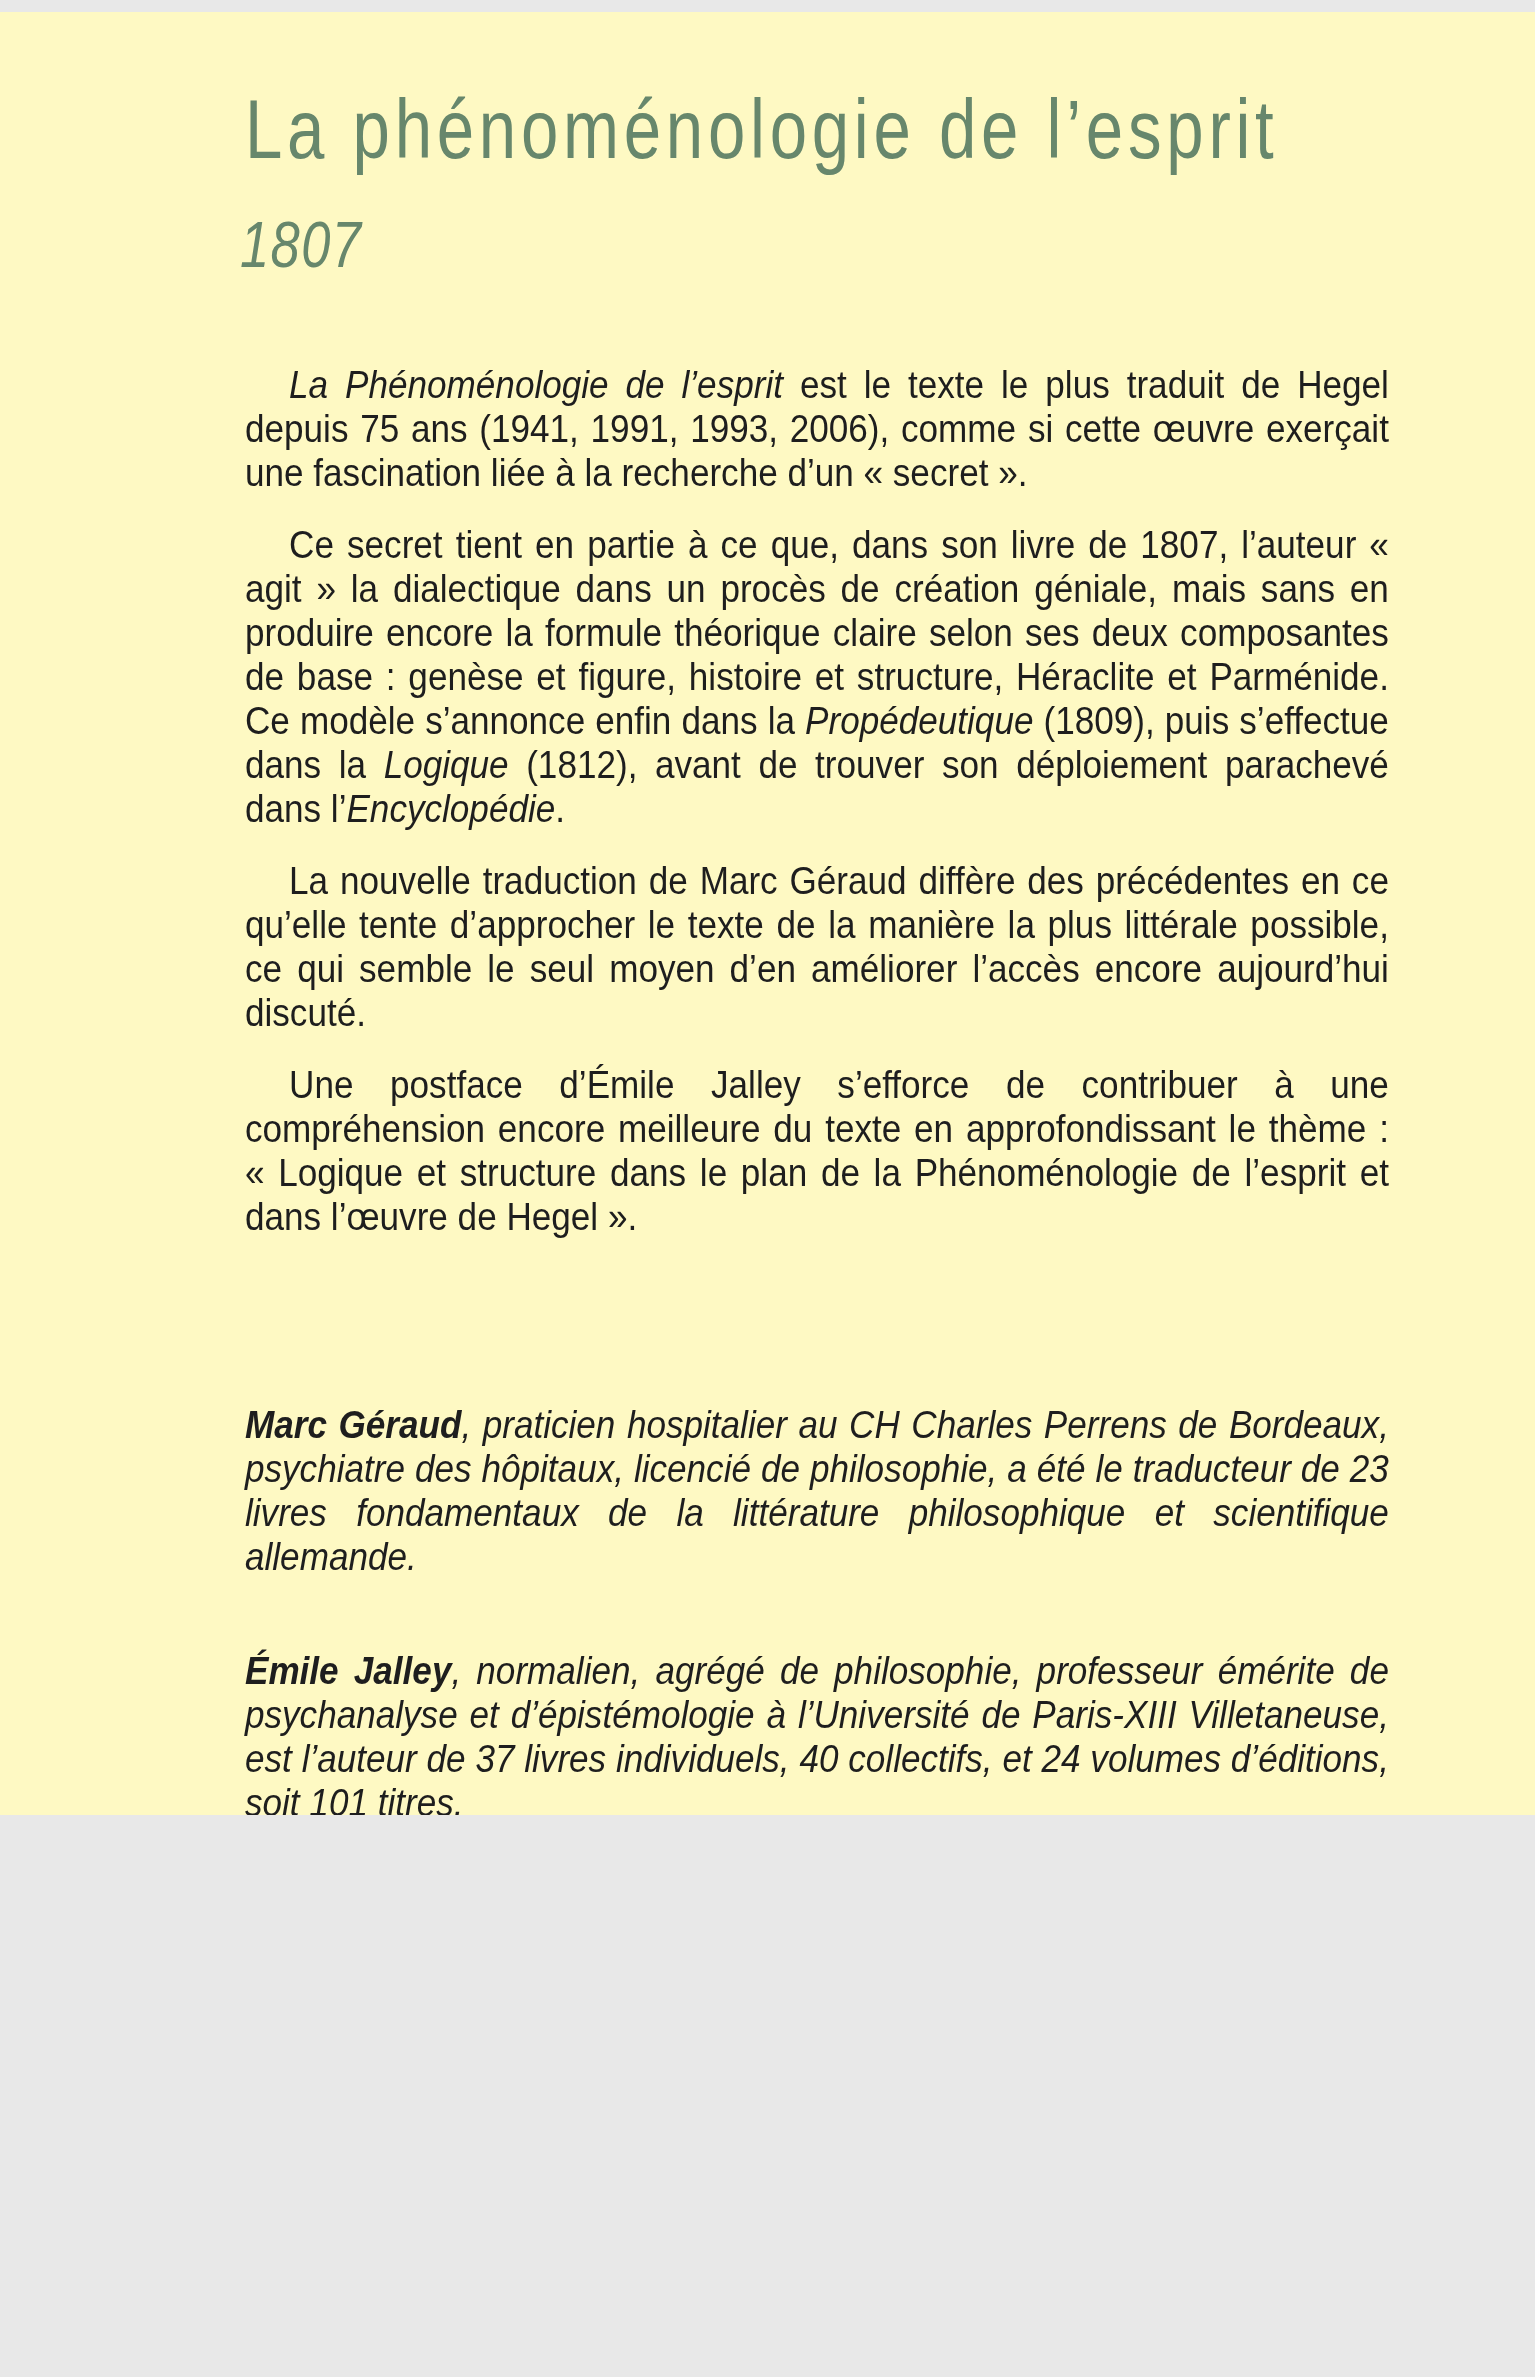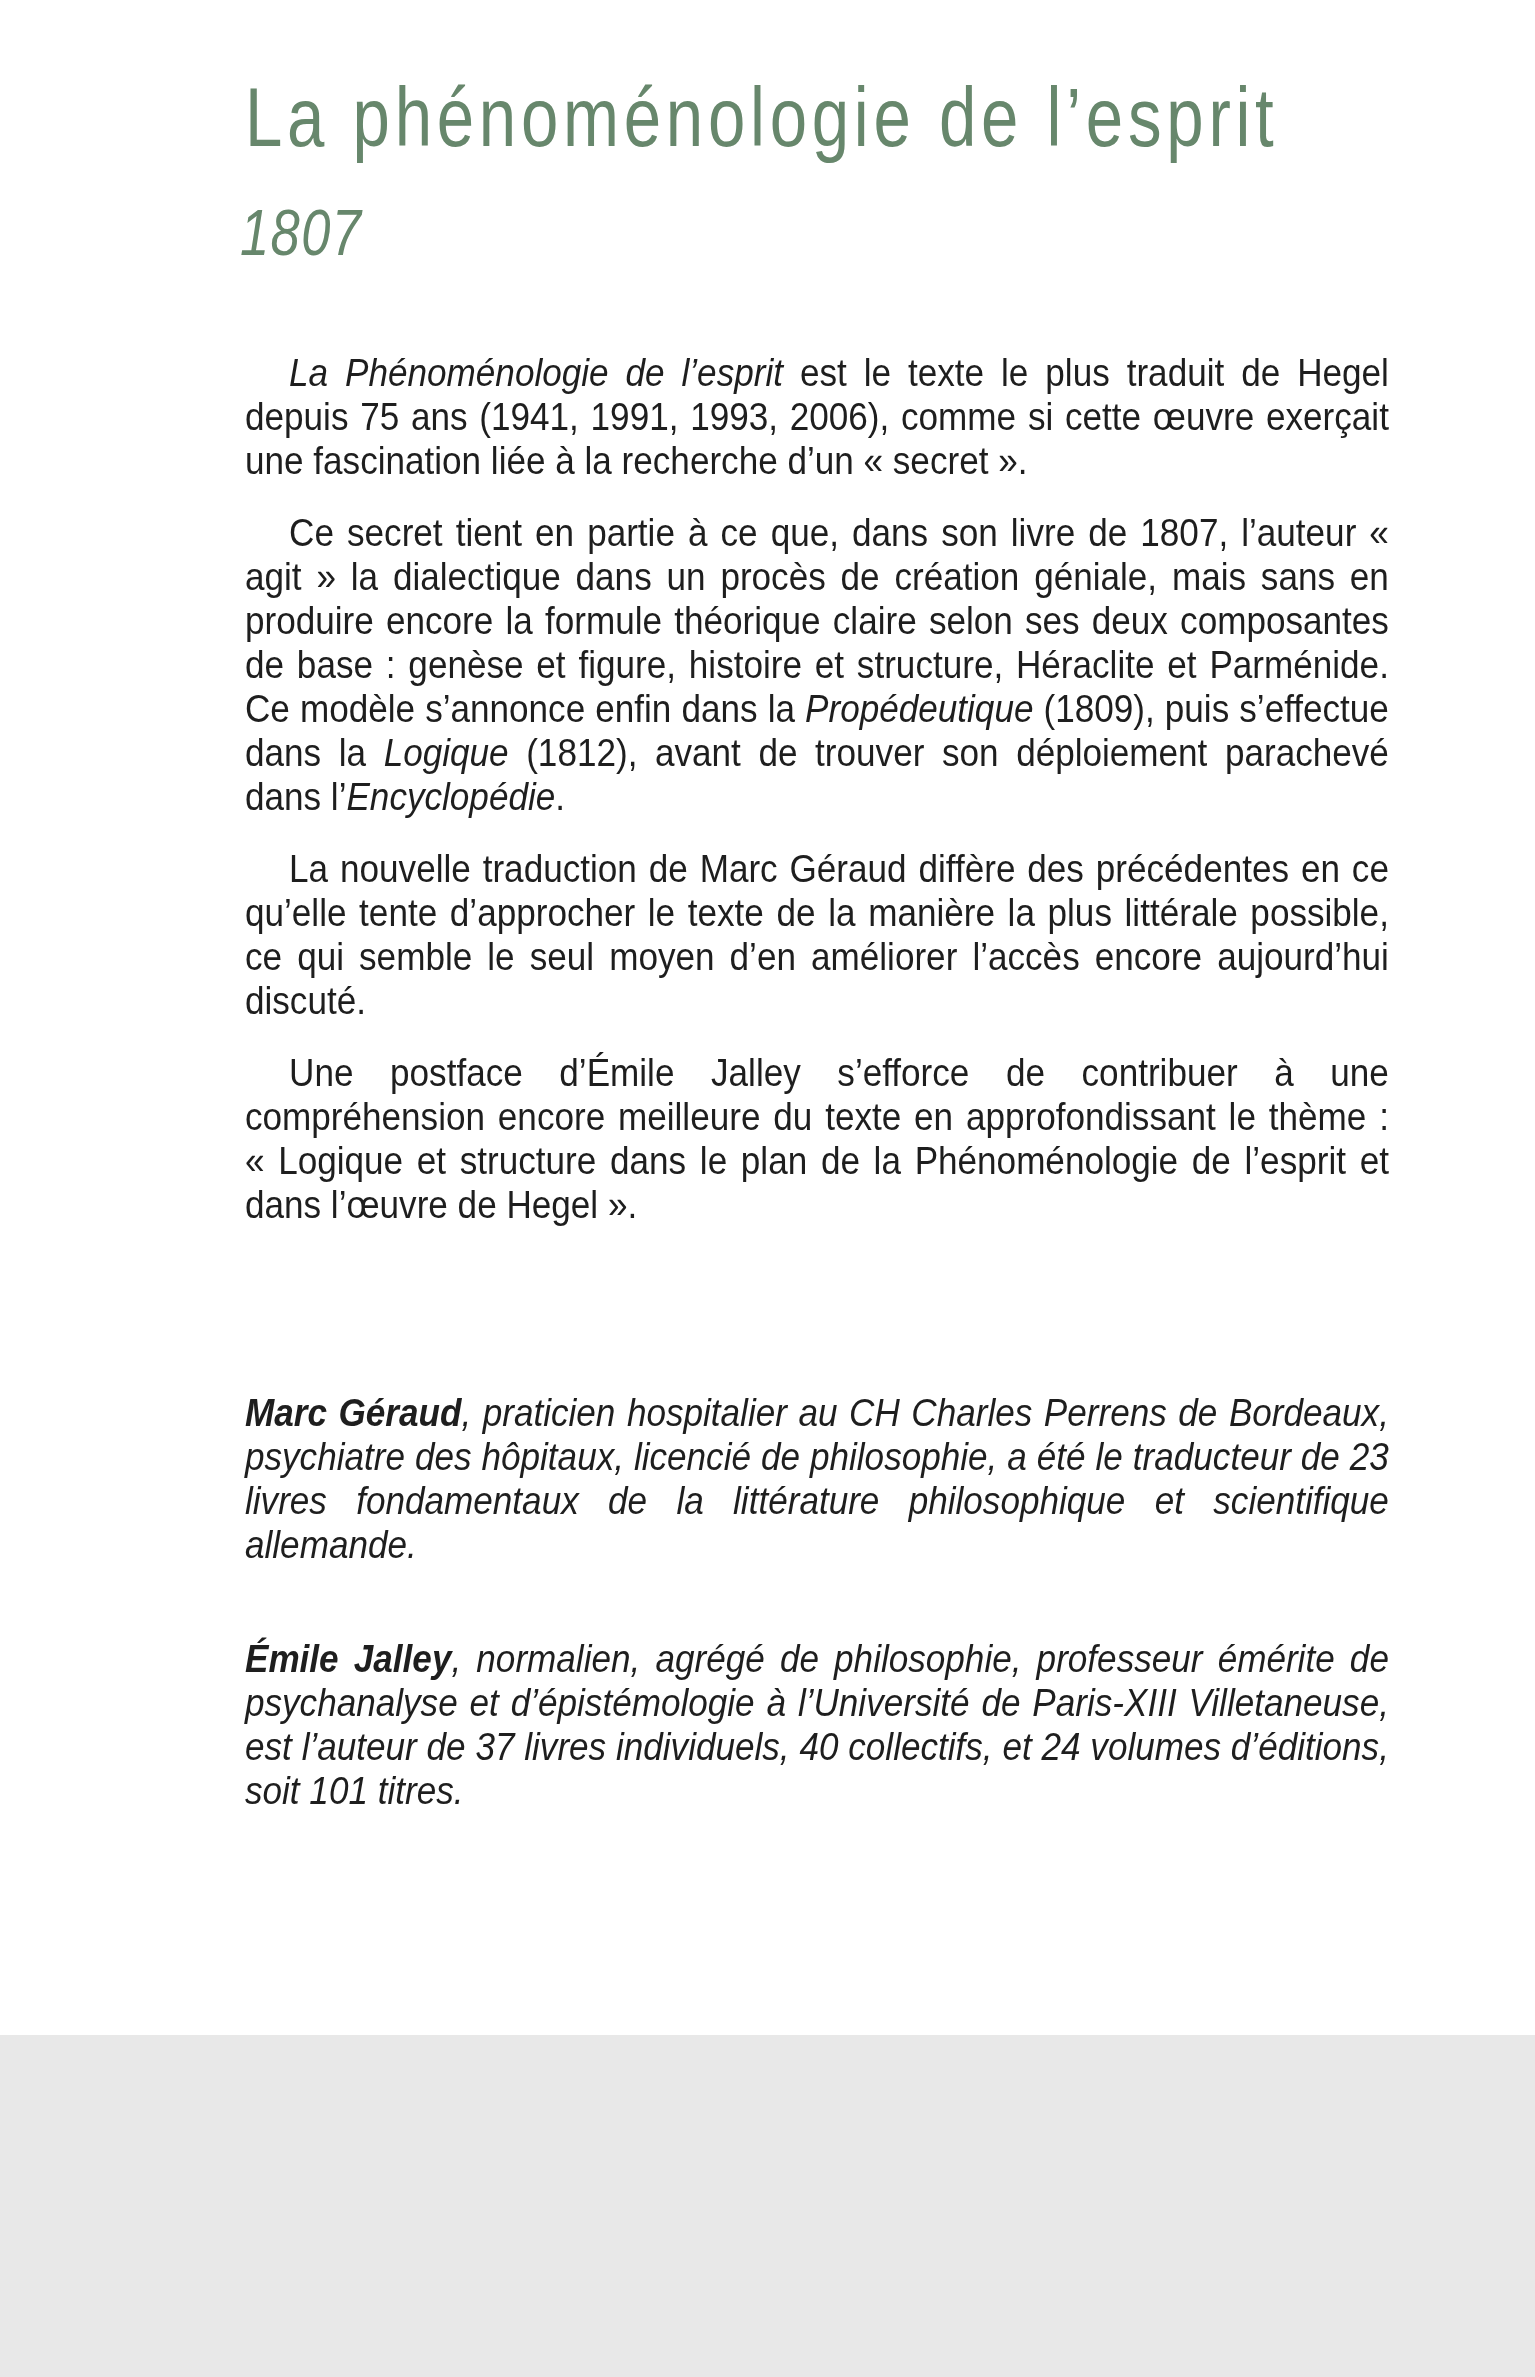--- a/index.html
+++ b/index.html
@@ -1,19 +1,19 @@
 <!DOCTYPE html>
 <html lang="fr" style="font-size:13.4px"><head>
 <meta charset="utf-8">
 <style>
   html,body{margin:0;padding:0;background:#e8e8e8;}
   .page{
-    position:relative;width:1535px;height:2035px;background:#ffffff;
+    position:relative;width:1535px;height:1803px;background:#fef9c3;
     font-family:"Liberation Sans","DejaVu Sans",sans-serif;color:#1e1e1e;
-    overflow:hidden;margin:0 auto;
+    overflow:hidden;margin:12px auto;
   }
   
   .squeeze{width:1271px;transform:scaleX(0.9);transform-origin:0 0;}
   .sq-line{display:inline-block;transform:scaleX(0.9);transform-origin:0 0;white-space:nowrap;}
 
   .title-wrap{position:absolute;left:245px;top:72px;}
   .title-inner{
     display:inline-block;font-size:84px;line-height:1.08;font-weight:400;
     letter-spacing:5.9px;transform:scaleX(0.8);transform-origin:0 0;white-space:nowrap;
   }

